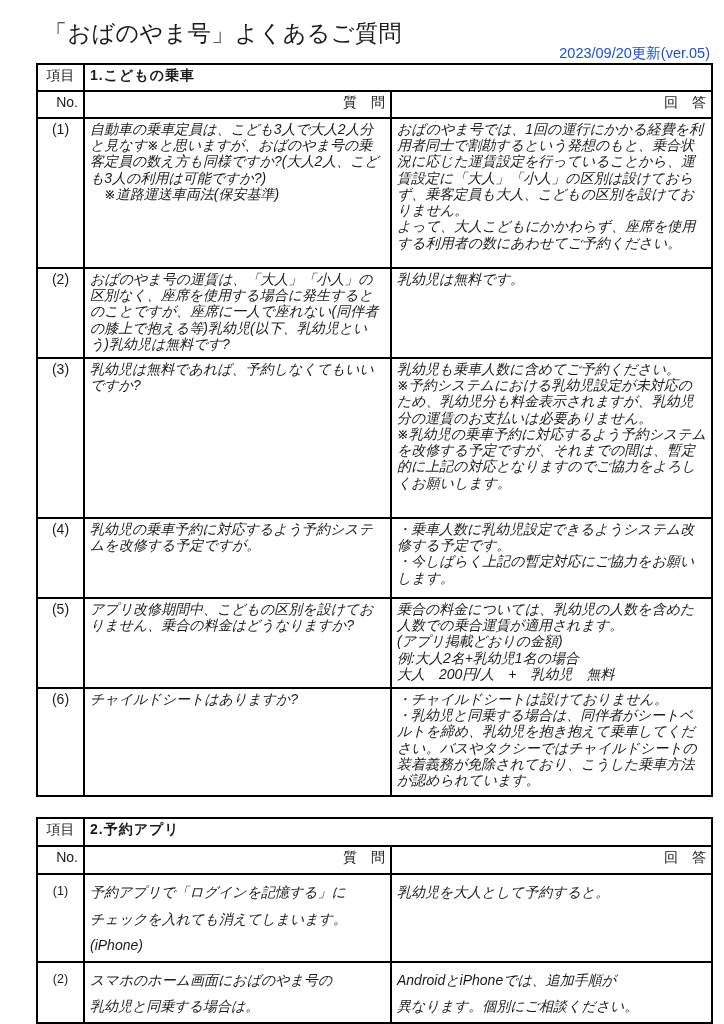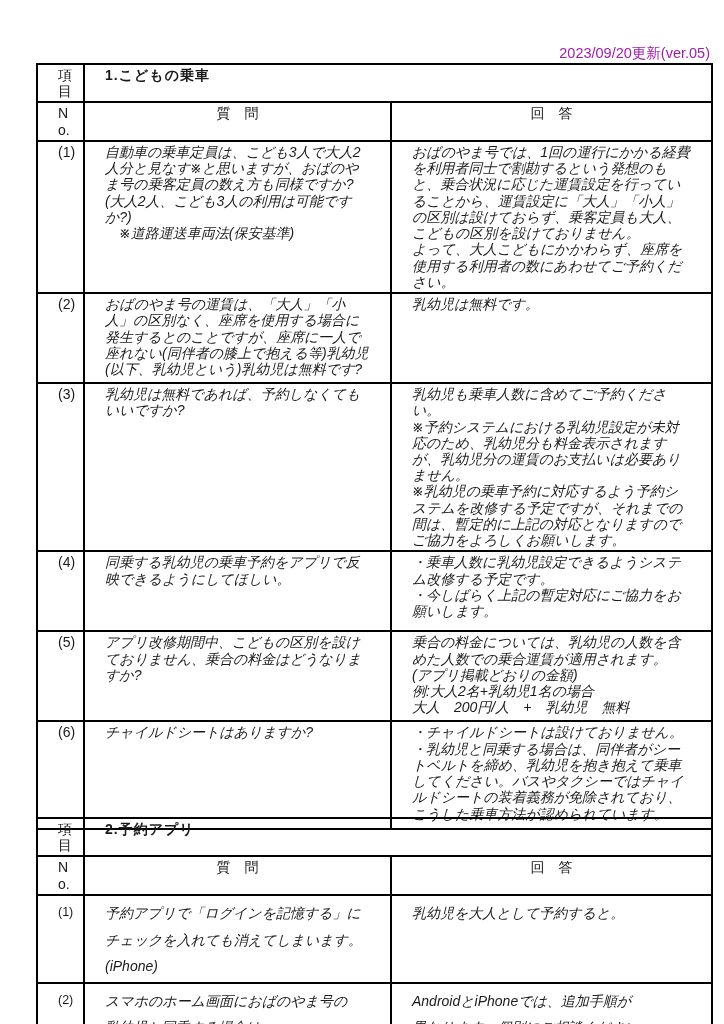--- a/index.html
+++ b/index.html
@@ -22,54 +22,54 @@
     top: 18px;
     font-size: 23px;
     letter-spacing: 0.5px;
     color: #1a1a1a;
   }
   .update-date {
     position: absolute;
     right: 14px;
     top: 44px;
     font-size: 14.5px;
-    color: #a21caf;
+    color: #1d4ed8;
   }
   table.faq {
     position: absolute;
     left: 36px;
     width: 675px;
     border-collapse: collapse;
     table-layout: fixed;
   }
   #table1 { top: 63px; }
   #table2 { top: 817px; }
   table.faq td {
     border: 2px solid #000;
     font-size: 14px;
     line-height: 1.16;
-    padding: 2px 20px;
+    padding: 2px 5px;
     vertical-align: top;
     overflow: hidden;
     word-break: break-all;
   }
   td.item-label {
     text-align: center;
     vertical-align: middle;
     font-size: 15px;
   }
   td.section-title {
     vertical-align: middle;
     padding-left: 24px;
     font-size: 15px;
     letter-spacing: 1px;
     font-weight: bold;
   }
   td.col-head {
-    text-align: center;
+    text-align: right;
     vertical-align: middle;
     font-size: 15px;
     margin-left: 44px;
   }
   td.no-cell {
     text-align: center;
     vertical-align: middle;
     font-size: 14px;
   }
   td.q-cell, td.a-cell {
@@ -85,20 +85,21 @@
     vertical-align: top;
     padding-top: 9px;
     font-size: 12.5px;
   }
 </style>
 </head>
 <body>
 
 <div class="page">
 
+  <div class="doc-title">「おばのやま号」よくあるご質問</div>
   <div class="update-date">2023/09/20更新(ver.05)</div>
 
   <table class="faq" id="table1">
     <colgroup>
       <col style="width:47px">
         <col style="width:307px">
         <col style="width:321px">
     </colgroup>
     <tbody>
       <tr style="height:27px">
@@ -124,21 +125,21 @@
       </tr>
       <tr style="height:160px">
         <td class="no-cell">(3)</td>
         <td class="q-cell">乳幼児は無料であれば、予約しなくてもいいですか?</td>
         <td class="a-cell">乳幼児も乗車人数に含めてご予約ください。
 ※予約システムにおける乳幼児設定が未対応のため、乳幼児分も料金表示されますが、乳幼児分の運賃のお支払いは必要ありません。
 ※乳幼児の乗車予約に対応するよう予約システムを改修する予定ですが、それまでの間は、暫定的に上記の対応となりますのでご協力をよろしくお願いします。</td>
       </tr>
       <tr style="height:80px">
         <td class="no-cell">(4)</td>
-        <td class="q-cell">同乗する乳幼児の乗車予約をアプリで反映できるようにしてほしい。</td>
+        <td class="q-cell">乳幼児の乗車予約に対応するよう予約システムを改修する予定ですが。</td>
         <td class="a-cell">・乗車人数に乳幼児設定できるようシステム改修する予定です。
 ・今しばらく上記の暫定対応にご協力をお願いします。</td>
       </tr>
       <tr style="height:90px">
         <td class="no-cell">(5)</td>
         <td class="q-cell">アプリ改修期間中、こどもの区別を設けておりません、乗合の料金はどうなりますか?</td>
         <td class="a-cell">乗合の料金については、乳幼児の人数を含めた人数での乗合運賃が適用されます。
 (アプリ掲載どおりの金額)
 例:大人2名+乳幼児1名の場合
 大人　200円/人　+　乳幼児　無料</td>

